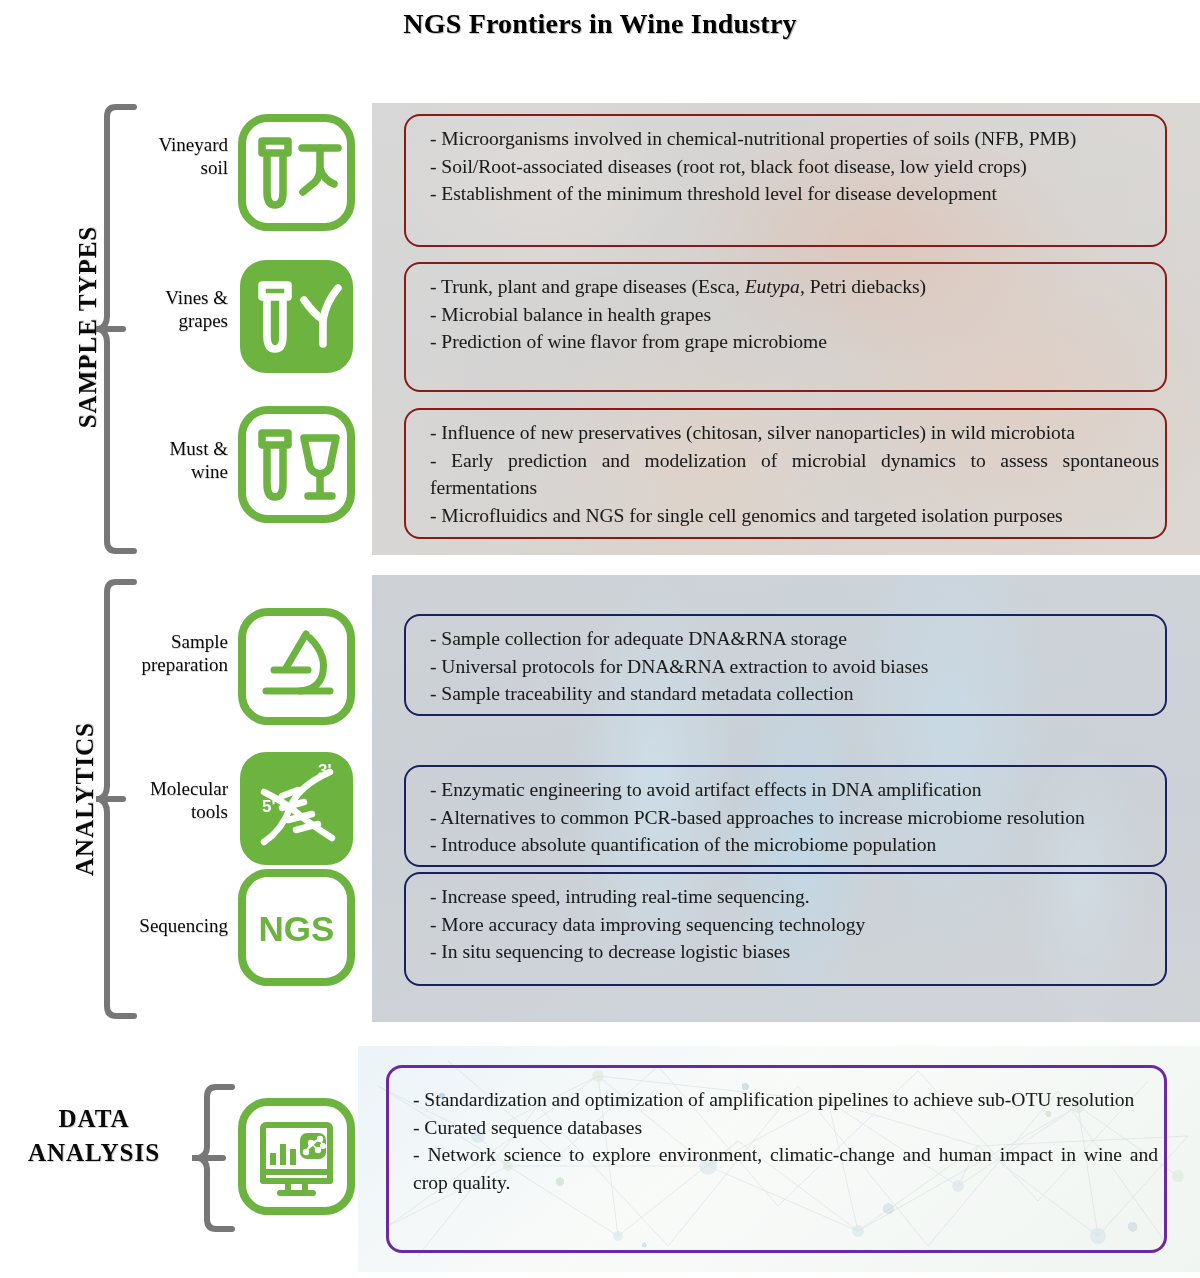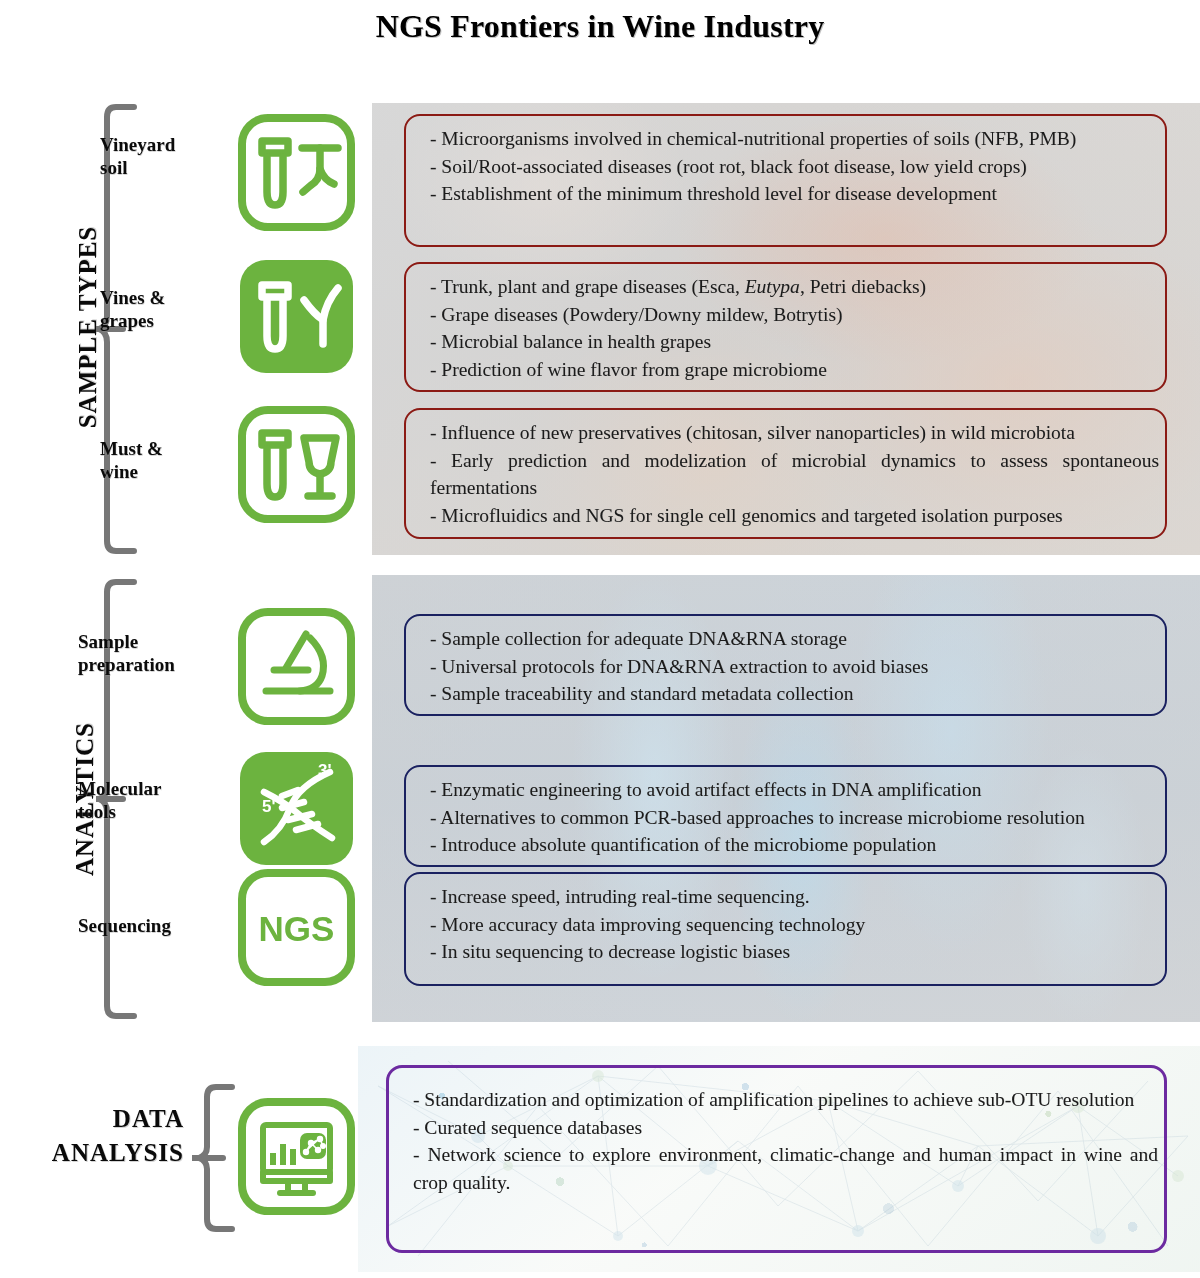--- a/index.html
+++ b/index.html
@@ -9,21 +9,21 @@
     font-family: "Liberation Serif", serif;
     overflow: hidden;
   }
   #page { position: relative; width: 1200px; height: 1278px; background:#fff; }
 
   
   .fig-title {
     position: absolute; top: 8px; left: 0; width: 1200px;
     text-align: center;
     font-family: "Liberation Serif", serif;
-    font-weight: bold; font-size: 32px; color: #000;
+    font-weight: bold; font-size: 28px; color: #000;
     letter-spacing: 0.2px;
     text-shadow: 1px 1px 0 rgba(120,120,120,.45);
   }
 
   
   .panel { position: absolute; }
   .panel-sample {
     left: 372px; top: 103px; width: 828px; height: 452px;
     background:
       radial-gradient(ellipse 300px 180px at 62% 30%, rgba(236,176,150,.55), rgba(236,176,150,0) 70%),
@@ -70,22 +70,22 @@
     font-weight: bold; font-size: 25px; color:#0a0a0a;
     letter-spacing: 1px; white-space: nowrap;
     text-shadow: 1px 1px 0 rgba(130,130,130,.35);
   }
   .label-vertical { transform-origin: 50% 50%; transform: rotate(-90deg); }
 
   .brace { position: absolute; }
 
   
   .row-label {
-    position: absolute; 
-    font-weight: bold; font-size: 19px; line-height: 23px; color:#0b0b0b;
+    position: absolute; text-align: right;
+    font-weight: normal; font-size: 19px; line-height: 23px; color:#0b0b0b;
     text-shadow: .5px .5px 0 rgba(150,150,150,.4);
   }
   .icon-box { position: absolute; width: 117px; height: 117px; }
 
   
   .cbox {
     position: absolute;
     border-radius: 16px;
     background: transparent;
     padding: 9px 6px 9px 24px;
@@ -190,21 +190,20 @@
         <path d="M29,43 L29,78 Q29,91 37,91 Q45,91 45,78 L45,43"></path>
         <path d="M66,42 Q76,56 85,62 L85,86"></path>
         <path d="M100,30 Q88,44 85,62"></path>
       </g>
     </svg>
   </div>
 
   <div class="cbox red" style="left:404px; top:262px; width:763px; height:130px;">
     <ul>
       <li>- Trunk, plant and grape diseases (Esca, <i class="it">Eutypa</i>, Petri diebacks)</li>
-      <li>- Grape diseases (Powdery/Downy mildew, Botrytis)</li>
       <li>- Microbial balance in health grapes</li>
       <li>- Prediction of wine flavor from grape microbiome</li>
     </ul>
   </div>
 
   <div class="row-label" style="left:100px; top:437px; width:128px;">
     <span>Must &amp;</span><br>
     <span>wine</span>
   </div>
 
@@ -301,21 +300,21 @@
   </div>
 
   <div class="cbox navy" style="left:404px; top:872px; width:763px; height:114px;">
     <ul>
       <li>- Increase speed, intruding real-time sequencing.</li>
       <li>- More accuracy data improving sequencing technology</li>
       <li>- In situ sequencing to decrease logistic biases</li>
     </ul>
   </div>
 
-  <div class="section-label" style="left:4px; top:1102px; width:180px; text-align:right; line-height:34px;">
+  <div class="section-label" style="left:4px; top:1102px; width:180px; text-align:center; line-height:34px;">
     <span>DATA</span><br>
     <span>ANALYSIS</span>
   </div>
 
   <svg class="brace" style="left:192px; top:1083px;" width="46" height="150">
     <g fill="none" stroke="#777777" stroke-width="6" stroke-linecap="round" stroke-linejoin="round">
       <path d="M40,4 L24,4 Q15,4 15,14 L15,64 Q15,72 7,75 Q15,78 15,86 L15,136 Q15,146 24,146 L40,146"></path>
       <path d="M31,75 L0,75"></path>
     </g>
   </svg>

